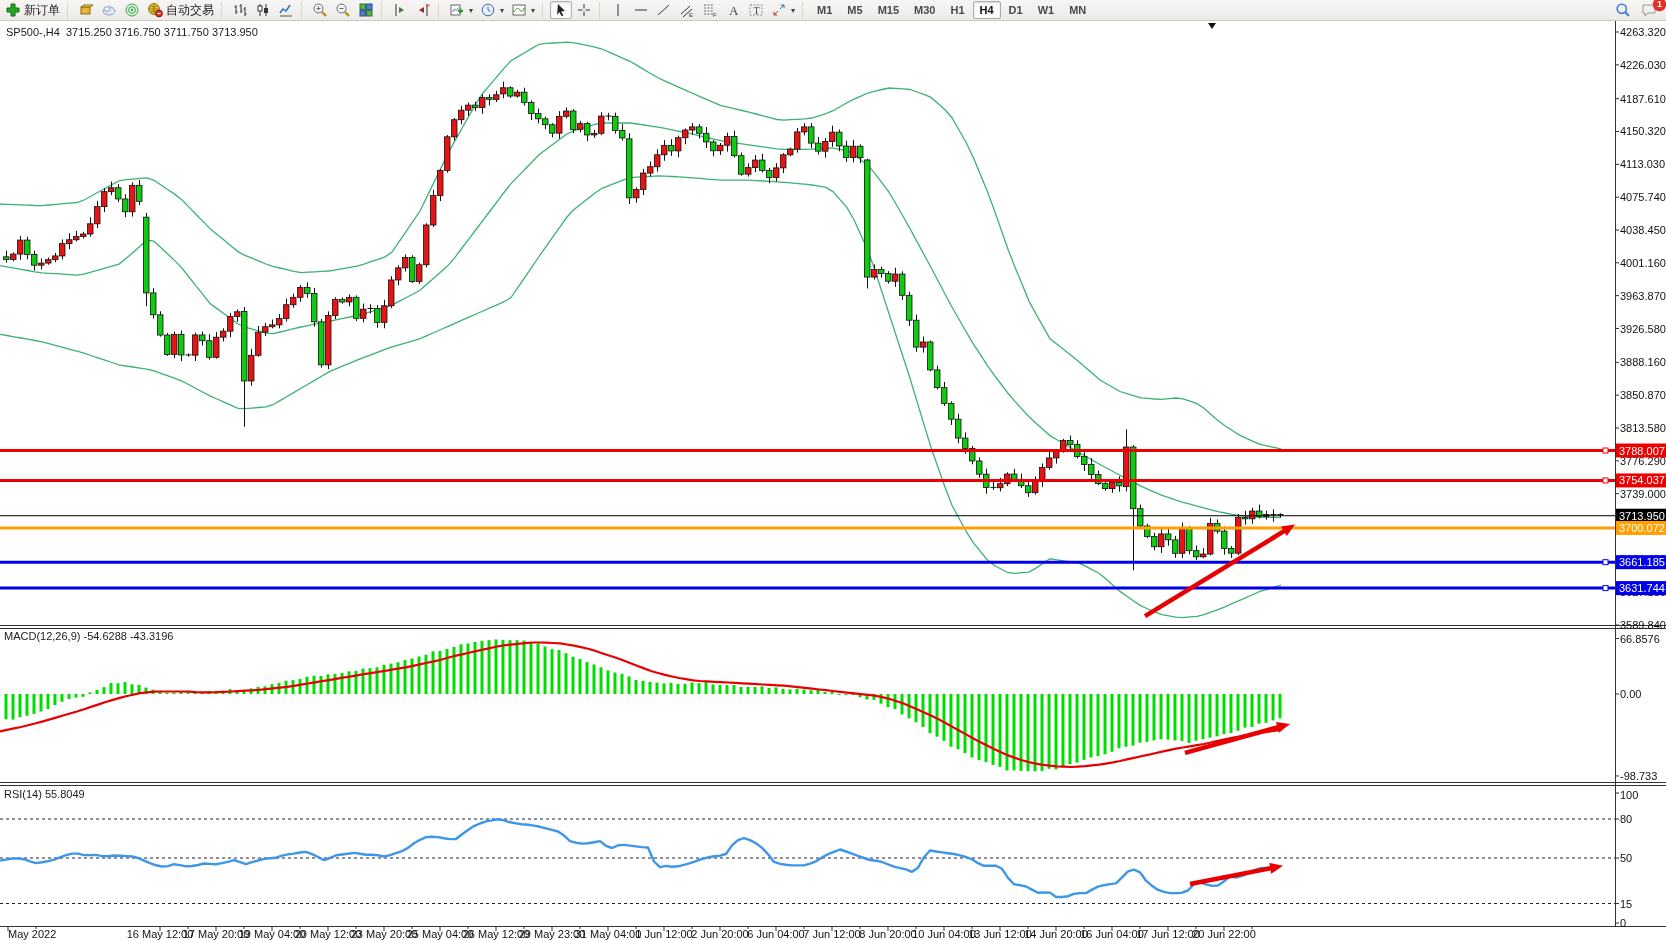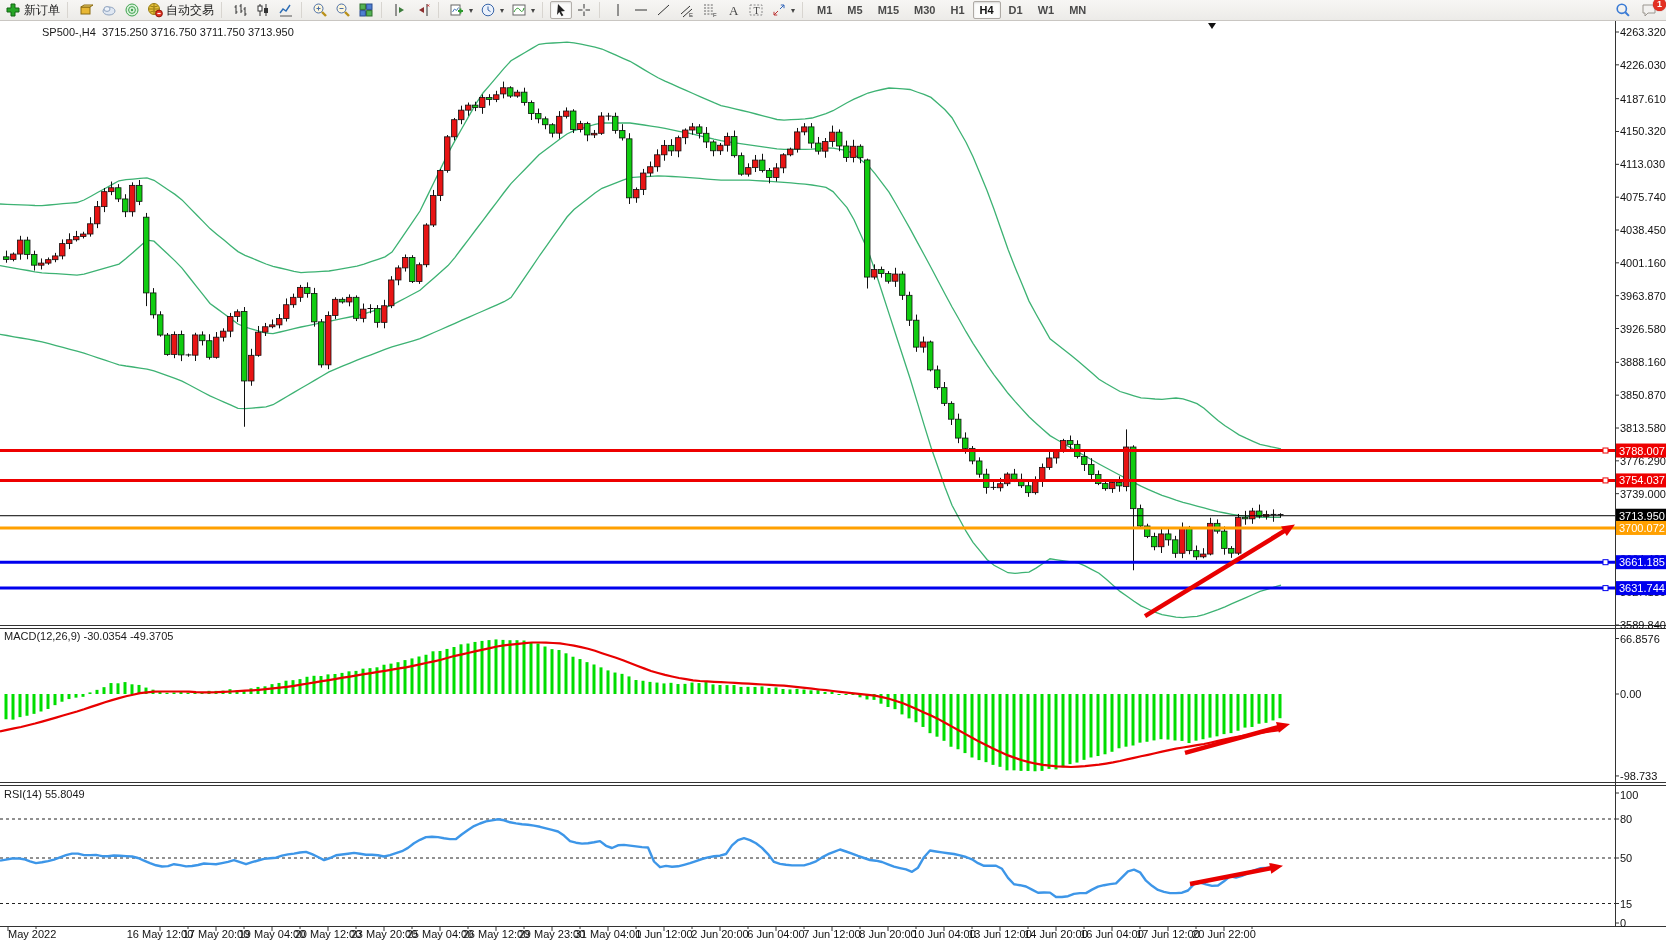--- a/index.html
+++ b/index.html
@@ -1024,16 +1024,16 @@
       <g>
         <line x1="1145" y1="616.0626926124854" x2="1286.464823225342" y2="529.6998525700121" stroke="#e80000" stroke-width="4.5"></line>
         <path d="M1295 524.489213700801L1286.7701215710103 535.9573914568375L1281.0384188148782 526.5686970047134Z" fill="#e80000"></path>
         <line x1="1185" y1="752.93" x2="1280.3620644465798" y2="726.5464955031129" stroke="#e80000" stroke-width="4.5"></line>
         <path d="M1290 723.88L1278.937256307266 732.6473087084278L1276.0041112538418 722.0455795996656Z" fill="#e80000"></path>
         <line x1="1190" y1="884" x2="1273.1861599180127" y2="867.7205579515287" stroke="#e80000" stroke-width="4.5"></line>
         <path d="M1283 865.8L1271.2983147667574 873.6943373820802L1269.1857010200756 862.8991132918943Z" fill="#e80000"></path>
       </g>
     </svg>
 
-  <div class="ov" id="chart-title" style="left:6px;top:26px;color:#1a1a1a;margin-left:36px;">SP500-,H4  3715.250 3716.750 3711.750 3713.950</div>
-  <div class="ov" id="macd-label" style="left:4px;top:630px;">MACD(12,26,9) -30.0354 -49.3705</div>
+  <div class="ov" id="chart-title" style="left:6px;top:26px;color:#1a1a1a;">SP500-,H4  3715.250 3716.750 3711.750 3713.950</div>
+  <div class="ov" id="macd-label" style="left:4px;top:630px;">MACD(12,26,9) -54.6288 -43.3196</div>
   <div class="ov" id="rsi-label" style="left:4px;top:788px;">RSI(14) 55.8049</div>
 </div>
 
 </body></html>

